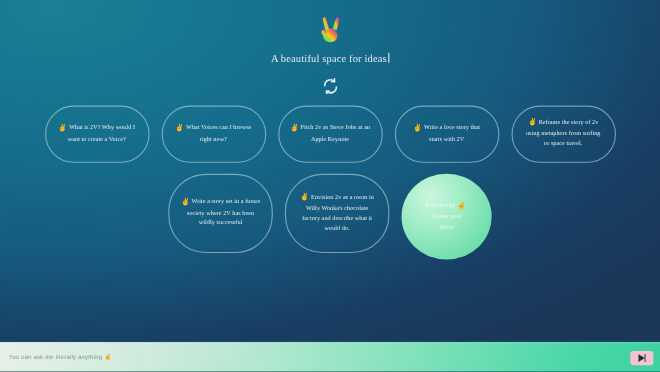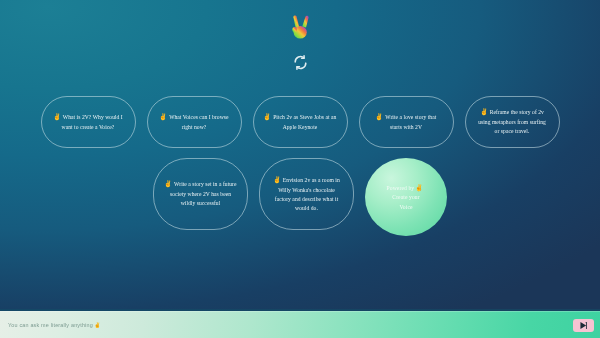--- a/index.html
+++ b/index.html
@@ -212,20 +212,21 @@
         <ellipse cx="15.2" cy="21.2" rx="6.6" ry="6.3" fill="url(#handGrad)"></ellipse>
 
         <path d="M10.6 16.5 L8.4 6.3 a1.6 1.6 0 0 1 3.1 -0.7 l2.6 9.9 z" fill="url(#handGrad)"></path>
 
         <path d="M17.2 15.6 L20.6 5.6 a1.6 1.6 0 0 1 3.0 1.0 l-2.6 9.9 z" fill="url(#handGrad)"></path>
 
         <ellipse cx="9.6" cy="18.6" rx="2.3" ry="2.6" fill="url(#handGrad)"></ellipse>
       </svg>
     </div>
 
+    <div class="tagline"><span>A beautiful space for ideas</span><span class="caret"></span></div>
 
     <div class="shuffle-button">
       <svg width="15" height="15" viewBox="0 0 24 24" fill="none" stroke="#eaf4f6" stroke-width="2.4" stroke-linecap="round" stroke-linejoin="round">
         <path d="M20.5 13a8.5 8.5 0 0 1-14.2 6.3"></path>
         <path d="M3.5 11a8.5 8.5 0 0 1 14.2-6.3"></path>
         <polyline points="17.7 1.2 17.7 5.2 13.7 5.2"></polyline>
         <polyline points="6.3 22.8 6.3 18.8 10.3 18.8"></polyline>
       </svg>
     </div>
   </div>

